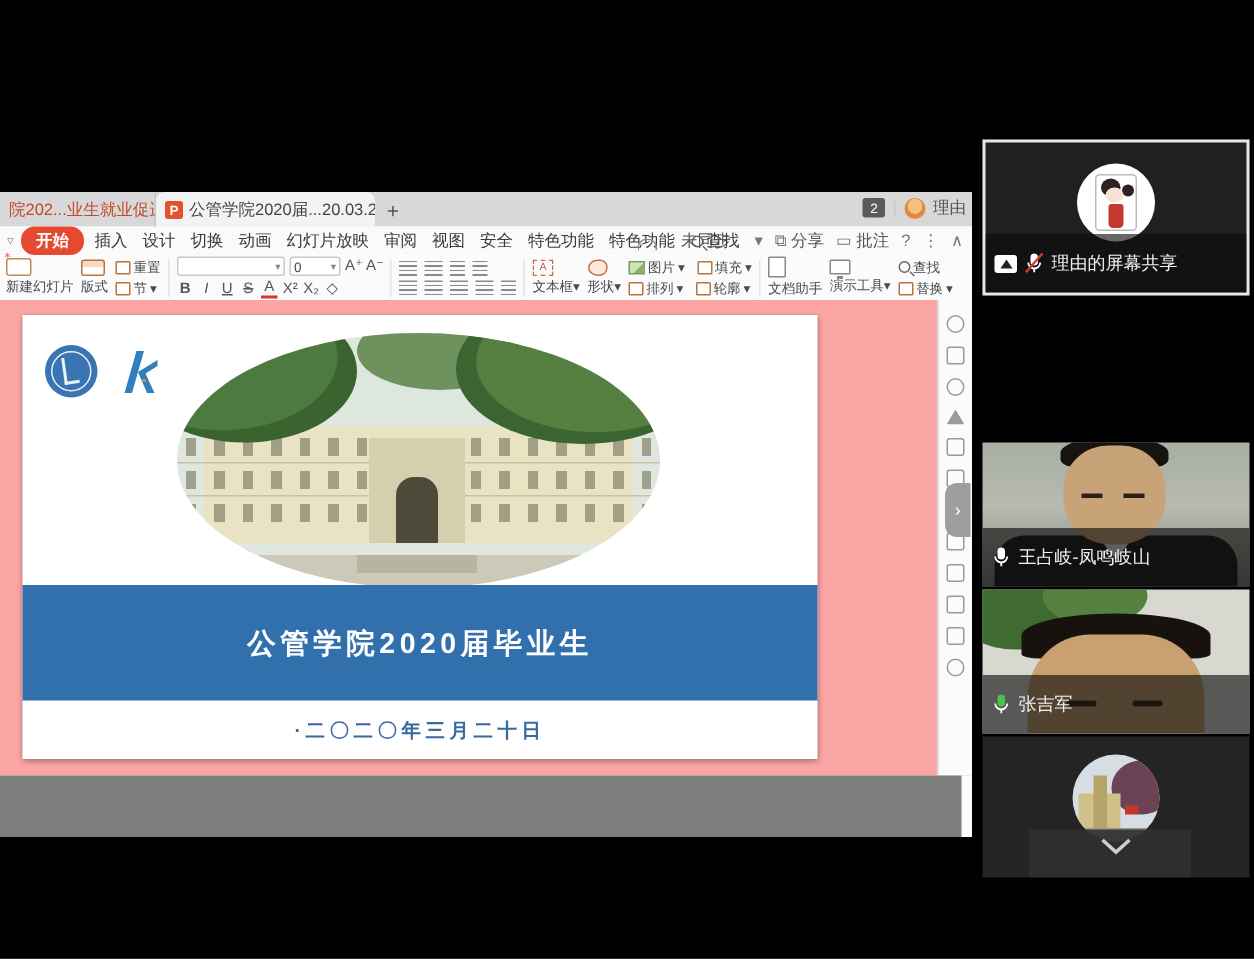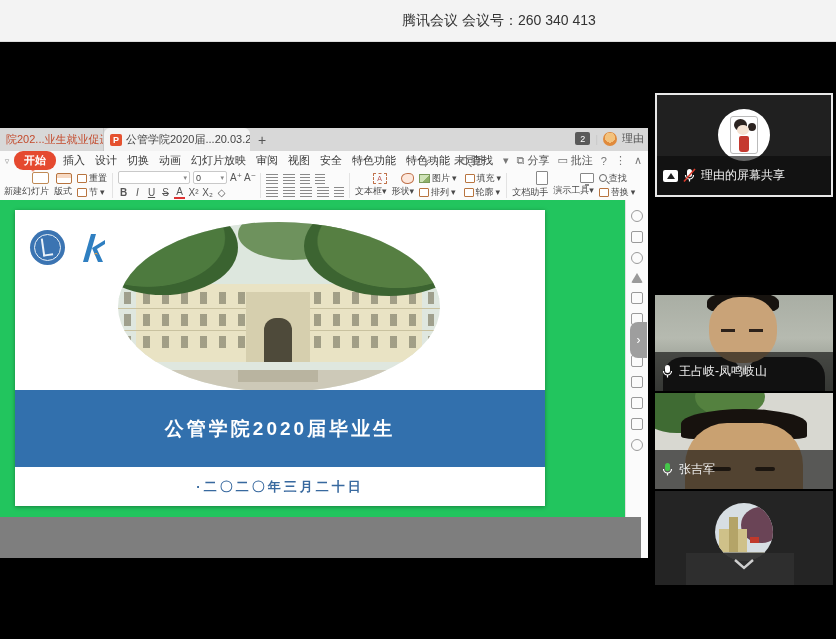--- a/index.html
+++ b/index.html
@@ -27,21 +27,21 @@
   .menu-item.pill{background:#e5492f;color:#fff;border-radius:9px;padding:2px 10px;font-weight:bold;margin-right:2px;}
   .menu-find{display:flex;align-items:center;gap:2px;color:#3a3a3a;margin-left:6px;}
   .mag{width:8px;height:8px;border:1.3px solid #666;border-radius:50%;position:relative;}
   .mag:after{content:"";position:absolute;width:4px;height:1.3px;background:#666;left:6px;top:7px;transform:rotate(45deg);}
   #menu-right{position:absolute;right:6px;top:25px;display:flex;align-items:center;gap:8px;font-size:11px;color:#555;}
   .cloud{width:13px;height:8px;border:1.2px solid #8a8a8a;border-radius:6px 6px 0 0;border-bottom:none;position:relative;top:2px;}
   .mini-glyph{color:#777;font-size:11px;}
   
   #toolrow{left:0;top:42px;width:648px;height:31px;background:#fbfbfb;border-bottom:1px solid #d9d9d9;display:flex;align-items:center;padding:0 4px;gap:5px;}
   .vsep{width:1px;height:25px;background:#e3e3e3;flex:0 0 auto;}
-  .bigbtn{display:flex;flex-direction:column;align-items:flex-end;justify-content:center;font-size:9px;color:#4a4a4a;gap:1px;white-space:nowrap;}
+  .bigbtn{display:flex;flex-direction:column;align-items:flex-start;justify-content:center;font-size:9px;color:#4a4a4a;gap:1px;white-space:nowrap;}
   .slide-ico{width:17px;height:12px;border:1.2px solid #c08a55;border-radius:2px;position:relative;background:#fff;}
   .slide-ico.star:before{content:"＊";position:absolute;left:-4px;top:-7px;color:#e5512f;font-size:8px;}
   .layout-ico{width:16px;height:11px;border:1.2px solid #b8743f;border-radius:2px;background:linear-gradient(#f7d9c3 0 4px,#fff 4px);}
   .stack2{display:flex;flex-direction:column;justify-content:center;gap:1px;font-size:9px;color:#4a4a4a;}
   .stack2 .row{display:flex;align-items:center;gap:2px;white-space:nowrap;}
   .mini-box{width:10px;height:9px;border:1px solid #b8743f;border-radius:1px;background:#fff;}
   .fontgrid{display:flex;flex-direction:column;gap:2px;}
   .fontgrid .r{display:flex;align-items:center;gap:3px;}
   .combo{height:13px;border:1px solid #c9c9c9;background:#fff;border-radius:2px;font-size:9px;color:#444;display:flex;align-items:center;justify-content:space-between;padding:0 2px;}
   .combo .car{color:#888;font-size:7px;}
@@ -55,21 +55,21 @@
   .li.short{background:repeating-linear-gradient(to bottom,#8a8a8a 0 1px,transparent 1px 3px);width:10px;}
   .pargrid{display:flex;flex-direction:column;gap:3px;}
   .pargrid .r{display:flex;align-items:center;gap:5px;}
   .shape-ico{width:13px;height:11px;border:1.2px solid #c0714a;border-radius:50% 40% 45% 50%;background:#fde8dc;}
   .tb-ico{width:14px;height:11px;border:1.2px dashed #c0714a;border-radius:1px;font-size:7px;color:#b55;display:flex;align-items:center;justify-content:center;}
   .pic-ico{width:11px;height:9px;border:1px solid #7a9a5a;background:linear-gradient(135deg,#cfe3b8 0 60%,#8fb06a 60%);}
   .doc-ico{width:12px;height:14px;border:1.2px solid #888;border-radius:1px;background:#fff;}
   .mon-ico{width:14px;height:10px;border:1.2px solid #888;border-radius:1px;background:#fff;position:relative;}
   .mon-ico:after{content:"";position:absolute;left:4px;top:10px;width:4px;height:2px;background:#888;}
   
-  #canvas{left:0;top:72px;width:648px;height:317px;background:#22c55e;overflow:hidden;}
+  #canvas{left:0;top:72px;width:648px;height:317px;background:#fca5a5;overflow:hidden;}
   #slide{left:15px;top:10px;width:530px;height:296px;background:#fff;box-shadow:0 1px 4px rgba(0,0,0,.35);}
   .seal{left:15px;top:20px;width:35px;height:35px;border-radius:50%;background:#3b74b2;position:absolute;}
   .seal .ring{position:absolute;left:4px;top:4px;right:4px;bottom:4px;border:1px solid #e9f1f8;border-radius:50%;}
   .seal .emb{position:absolute;left:12px;top:8px;width:10px;height:18px;border-left:2px solid #eaf2f9;border-bottom:2px solid #eaf2f9;transform:rotate(-8deg);}
   #logo2{left:60px;top:20px;width:36px;height:36px;position:absolute;}
   #oval{left:103px;top:12px;width:322px;height:170px;border-radius:50%;overflow:hidden;position:absolute;background:#dfe7df;}
   #oval .sky{position:absolute;left:0;top:0;width:100%;height:45%;background:#dde7de;}
   #oval .treeL{position:absolute;left:-30px;top:-22px;width:150px;height:95px;background:radial-gradient(ellipse at 40% 40%,#4d7a3e 0 60%,#3a6330 61% 100%);border-radius:50%;}
   #oval .treeR{position:absolute;right:-34px;top:-26px;width:170px;height:100px;background:radial-gradient(ellipse at 55% 45%,#567f42 0 60%,#3c6431 61% 100%);border-radius:50%;}
   #oval .treeM{position:absolute;left:120px;top:-14px;width:110px;height:52px;background:#5a8347;border-radius:50%;opacity:.85;}
@@ -136,23 +136,20 @@
   #t5 .flag{position:absolute;right:14px;top:34px;width:9px;height:6px;background:#c0392b;}
   #t5 .ground{position:absolute;left:0;bottom:0;width:100%;height:9px;background:#97978a;}
   #t5 .chevbox{position:absolute;left:31px;top:62px;width:108px;height:32px;background:rgba(48,48,48,.9);}
   #t5 .chev{position:absolute;left:76px;top:66px;width:26px;height:14px;}
 </style>
 </head>
 <body>
 
 <div id="stage">
 
-  <div id="topbar" class="ab">
-    <span class="title">腾讯会议 会议号：260 340 413</span>
-  </div>
 
   <div id="wps" class="ab">
 
     <div id="tabbar" class="ab">
       <div class="doc-tab inactive">
         <span>院202...业生就业促进会</span>
 
       </div>
       <div class="doc-tab active">
         <span class="ppt-ico">P</span>

